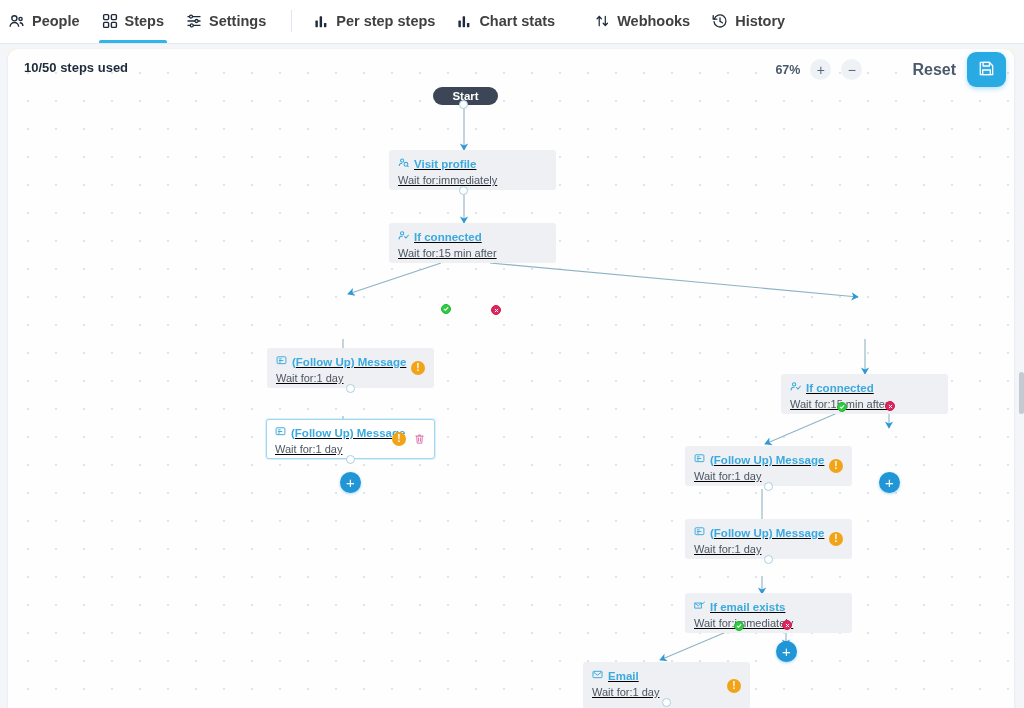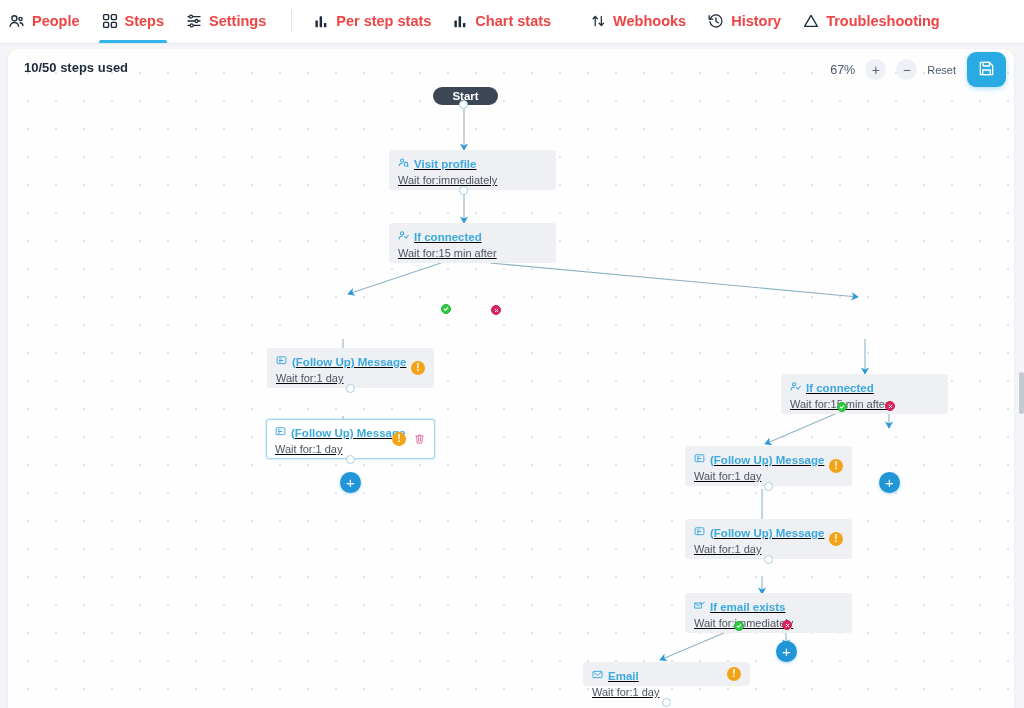--- a/index.html
+++ b/index.html
@@ -20,21 +20,21 @@
     z-index: 40;
   }
   .nav-group { display: flex; align-items: flex-end; height: 44px; }
   .nav-divider {
     width: 1px; height: 22px; background: #e1e6ee;
     margin: 0 14px 11px 14px;
   }
   .nav-item {
     display: flex; align-items: center; gap: 7px;
     height: 44px; padding: 0 11px;
-    font-size: 14.5px; font-weight: 700; color: #ef4444;
+    font-size: 14.5px; font-weight: 700; color: #404040;
     cursor: pointer; position: relative;
     white-space: nowrap;
   }
   .nav-item:first-child { padding-left: 8px; }
   .nav-item .nav-ico { display: flex; align-items: center; }
   .nav-item.active::after {
     content: ""; position: absolute; left: 8px; right: 8px; bottom: 0;
     height: 3px; background: #31b4e8; border-radius: 2px 2px 0 0;
   }
 
@@ -59,32 +59,33 @@
   .steps-used {
     position: absolute; left: 16px; top: 11px;
     font-size: 13px; font-weight: 700; color: #1d2b3a;
     z-index: 30;
   }
   .zoom-tools {
     position: absolute; right: 58px; top: 10px;
     display: flex; align-items: center; gap: 10px;
     z-index: 30;
   }
-  .zoom-pct { font-size: 12.5px; color: #4b5a6b; font-weight: 400; }
+  .zoom-pct { font-size: 12.5px; color: #4b5a6b; font-weight: 700; }
   .zoom-btn {
     width: 21px; height: 21px; border-radius: 50%;
     background: #eef1f6; border: none;
     display: flex; align-items: center; justify-content: center;
     font-size: 14px; color: #56667a; cursor: pointer; line-height: 1;
     font-family: "Liberation Sans", sans-serif;
   }
   .zoom-reset {
-    font-size: 11px; color: #4b5a6b; font-weight: 400;
+    font-size: 16px; color: #4b5a6b; font-weight: 700;
     cursor: pointer; background: none; border: none;
     font-family: "Liberation Sans", sans-serif;
+    margin-left: 40px;
   }
   .save-btn {
     position: absolute; right: 8px; top: 3px;
     width: 39px; height: 35px; border-radius: 9px;
     background: #29aae3; border: none;
     display: flex; align-items: center; justify-content: center;
     cursor: pointer; z-index: 30;
     box-shadow: 0 2px 5px rgba(41,170,227,.35);
   }
 
@@ -212,21 +213,21 @@
   <div class="nav-group">
 
     <div class="nav-item">
       <span class="nav-ico">
         <svg width="15" height="15" viewBox="0 0 16 16" fill="#1d2b3a">
           <rect x="1.5" y="7" width="2.6" height="7" rx=".6"></rect>
             <rect x="6" y="2.5" width="2.6" height="11.5" rx=".6"></rect>
             <rect x="10.6" y="9.6" width="2.6" height="4.4" rx=".6"></rect>
         </svg>
       </span>
-      <span>Per step stats</span>
+      <span>Per step steps</span>
     </div>
 
     <div class="nav-item">
       <span class="nav-ico">
         <svg width="15" height="15" viewBox="0 0 16 16" fill="#1d2b3a">
           <rect x="1.5" y="7" width="2.6" height="7" rx=".6"></rect>
             <rect x="6" y="2.5" width="2.6" height="11.5" rx=".6"></rect>
             <rect x="10.6" y="9.6" width="2.6" height="4.4" rx=".6"></rect>
         </svg>
       </span>
@@ -247,28 +248,20 @@
       <span class="nav-ico">
         <svg width="16" height="16" viewBox="0 0 16 16" fill="none" stroke="#1d2b3a" stroke-width="1.3" stroke-linecap="round">
           <path d="M2.2 6.3A6 6 0 1 1 2 8.6"></path>
             <path d="M1.2 2.6v3.6h3.6"></path>
             <path d="M8 4.8V8.3l2.4 1.5"></path>
         </svg>
       </span>
       <span>History</span>
     </div>
 
-    <div class="nav-item">
-      <span class="nav-ico">
-        <svg width="16" height="16" viewBox="0 0 16 16" fill="none" stroke="#1d2b3a" stroke-width="1.3" stroke-linejoin="round">
-          <path d="M8 2.4 14.4 13.3H1.6z"></path>
-        </svg>
-      </span>
-      <span>Troubleshooting</span>
-    </div>
   </div>
 </div>
 
 <div class="card">
   <div class="canvas"></div>
 
   <div class="steps-used">10/50 steps used</div>
 
   <div class="zoom-tools">
     <span class="zoom-pct">67%</span>
@@ -489,21 +482,21 @@
     </div>
     <div class="port red" style="left:774px; top:571px; display:flex; align-items:center; justify-content:center;">
       <svg width="5" height="5" viewBox="0 0 10 10" fill="none" stroke="#fff" stroke-width="1.9" stroke-linecap="round">
           <path d="M2.4 2.4 7.6 7.6M7.6 2.4 2.4 7.6"></path>
         </svg>
     </div>
     <div class="plus-btn" style="left:768px; top:592px;">
       <span>+</span>
     </div>
 
-    <div class="node" style="left:575px; top:613px; width:167px; height:24px;">
+    <div class="node" style="left:575px; top:613px; width:167px; height:47px;">
       <div class="node-title">
         <span>
           <svg width="11" height="11" viewBox="0 0 16 16" fill="none" stroke="#3aa9de" stroke-width="1.4" stroke-linejoin="round">
             <rect x="1.4" y="3.4" width="13.2" height="9.2" rx="1.2"></rect>
               <path d="M1.8 4.2 8 9 14.2 4.2"></path>
           </svg>
         </span>
         <span>Email</span>
       </div>
       <div class="node-sub">Wait for:1 day</div>

